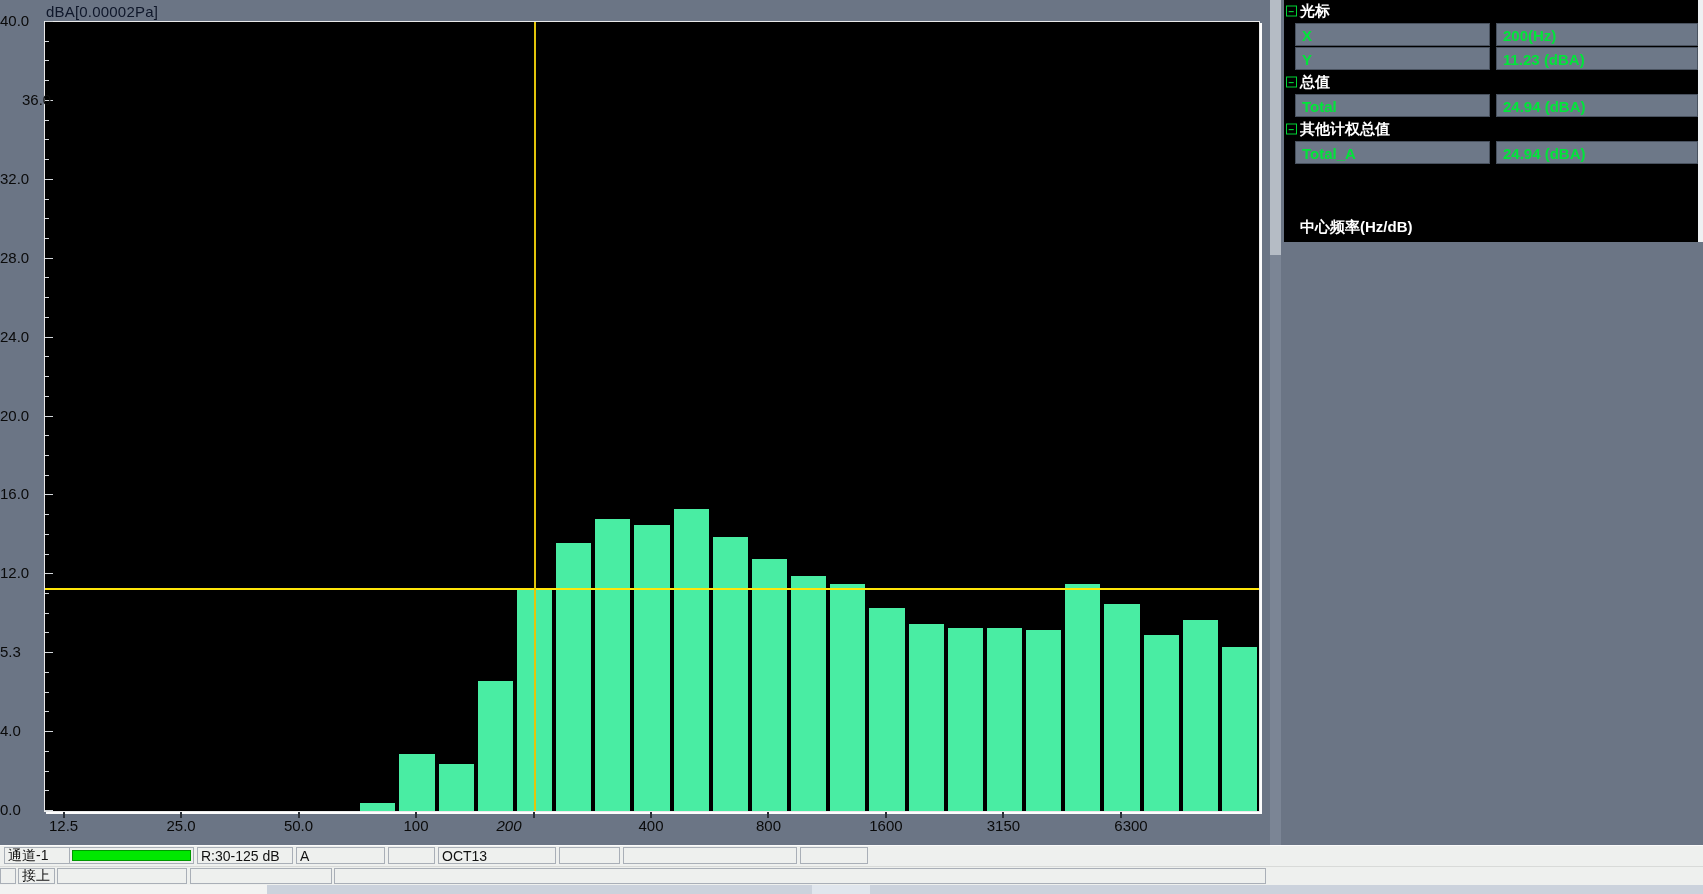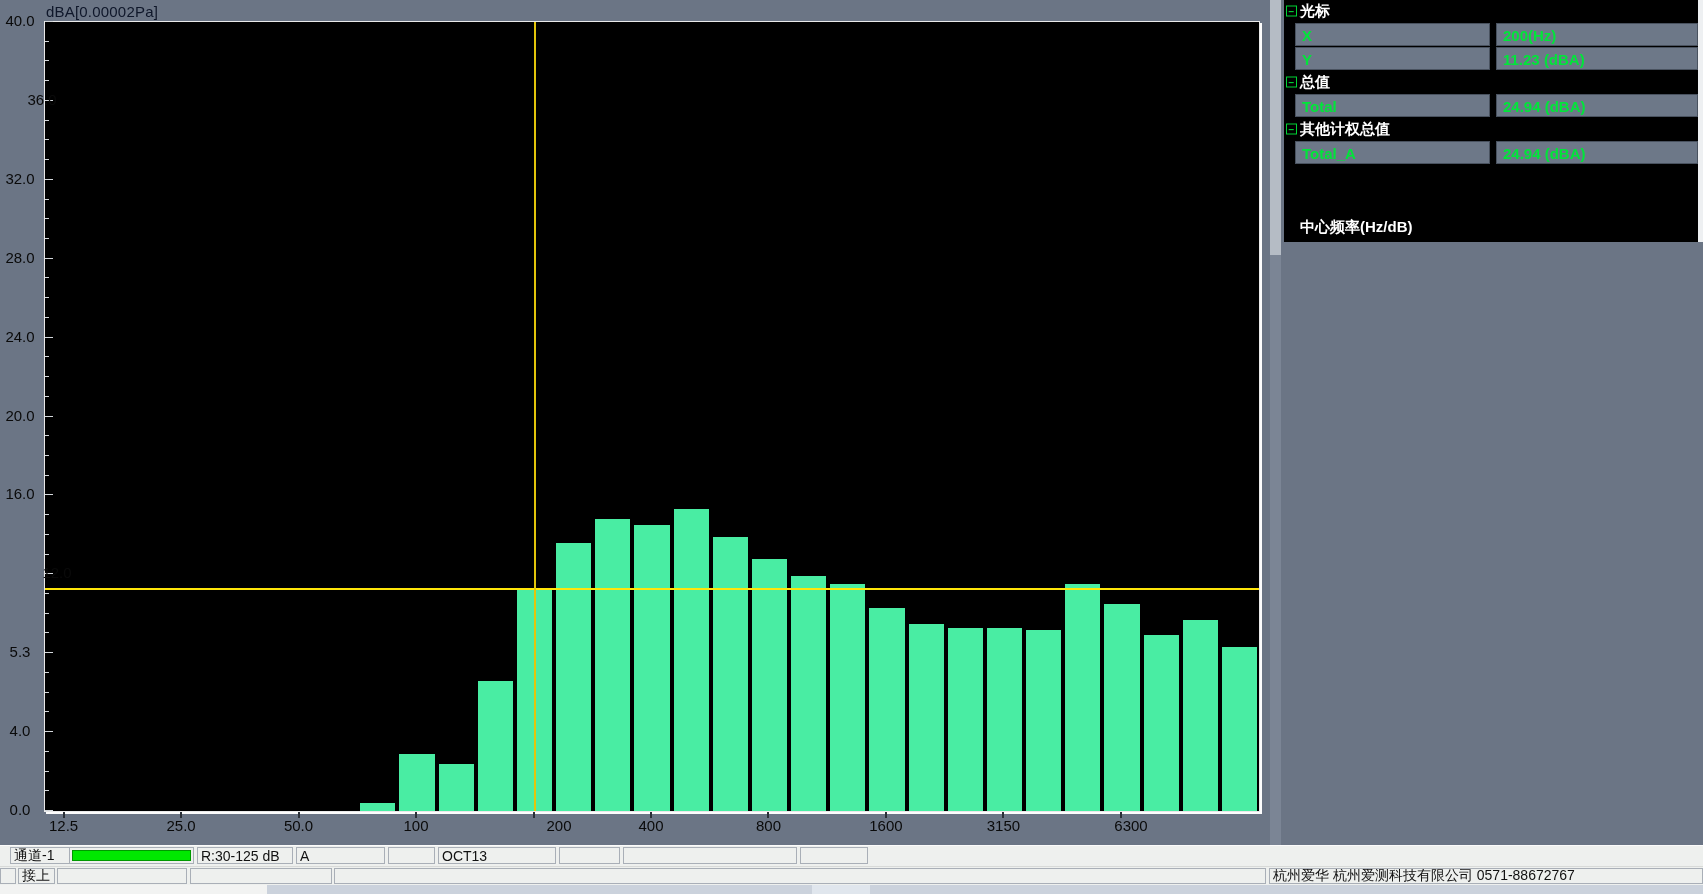--- a/index.html
+++ b/index.html
@@ -2,21 +2,21 @@
 <html><head>
 <meta charset="utf-8">
 <style>
   html,body{margin:0;padding:0;}
   body{font-family:"Liberation Sans","DejaVu Sans",sans-serif;}
   #screen{position:relative;width:1703px;height:894px;background:#6b7585;overflow:hidden;}
   
   #plot{position:absolute;left:44px;top:21px;width:1214px;height:789px;background:#000;
         border:1px solid #e9e9e9;box-shadow:2px 2px 0 #fdfdfd;box-sizing:content-box;}
   #chart-title{position:absolute;left:46px;top:3px;font-size:15px;color:#0f172a;letter-spacing:0.2px;}
-  .ylabel{position:absolute;width:40px;text-align:center;font-size:15px;color:#0a0a0a;line-height:15px;}
+  .ylabel{position:absolute;width:40px;text-align:left;font-size:15px;color:#0a0a0a;line-height:15px;}
   .xlabel{position:absolute;top:817px;width:70px;text-align:center;font-size:15px;color:#0a0a0a;}
   .xtick{position:absolute;top:812px;width:2px;height:6px;background:#2a2f36;}
   .ytick{position:absolute;left:0;background:#d4d8dc;height:1px;}
   .bar{position:absolute;background:#49eda3;}
   .cursor-h{position:absolute;height:2px;background:#ffe60a;}
   .cursor-v{position:absolute;width:2px;background:#e3c50a;}
   
   #splitter{position:absolute;left:1270px;top:0;width:11px;height:885px;background:#7b8595;}
   #splitter-thumb{position:absolute;left:0;top:0;width:11px;height:255px;background:#b5bcc5;}
   #panel{position:absolute;left:1284px;top:0;width:414px;height:886px;}
@@ -119,36 +119,36 @@
       <div class="cursor-v" style="top: 0px; height: 789px; left: 488.516px;"></div>
     </div>
   <div id="y-axis">
       <div class="ylabel" style="left: 0px; top: 13px;">40.0</div>
       <div class="ylabel" style="left: 0px; top: 91.9px; padding-left: 22px;">36.0</div>
       <div class="ylabel" style="left: 0px; top: 170.8px;">32.0</div>
       <div class="ylabel" style="left: 0px; top: 249.7px;">28.0</div>
       <div class="ylabel" style="left: 0px; top: 328.6px;">24.0</div>
       <div class="ylabel" style="left: 0px; top: 407.5px;">20.0</div>
       <div class="ylabel" style="left: 0px; top: 486.4px;">16.0</div>
-      <div class="ylabel" style="left: 8px; top: 565.3px; padding-left: 29px;">12.0</div>
+      <div class="ylabel" style="left: 0px; top: 565.3px;">12.0</div>
       <div class="ylabel" style="left: 0px; top: 644.2px;">5.3</div>
       <div class="ylabel" style="left: 0px; top: 723.1px;">4.0</div>
       <div class="ylabel" style="left: 0px; top: 802px;">0.0</div>
     </div>
   <div id="x-axis">
       <div class="xtick" style="left: 62.5806px;"></div>
       <div class="xlabel" style="left: 28.5806px;">12.5</div>
       <div class="xtick" style="left: 180.065px;"></div>
       <div class="xlabel" style="left: 146.065px;">25.0</div>
       <div class="xtick" style="left: 297.548px;"></div>
       <div class="xlabel" style="left: 263.548px;">50.0</div>
       <div class="xtick" style="left: 415.032px;"></div>
       <div class="xlabel" style="left: 381.032px;">100</div>
       <div class="xtick" style="left: 532.516px;"></div>
-      <div class="xlabel" style="left: 524px;">200</div>
+      <div class="xlabel" style="left: 474px; font-style: italic;">200</div>
       <div class="xtick" style="left: 650px;"></div>
       <div class="xlabel" style="left: 616px;">400</div>
       <div class="xtick" style="left: 767.484px;"></div>
       <div class="xlabel" style="left: 733.484px;">800</div>
       <div class="xtick" style="left: 884.968px;"></div>
       <div class="xlabel" style="left: 850.968px;">1600</div>
       <div class="xtick" style="left: 1002.45px;"></div>
       <div class="xlabel" style="left: 968.452px;">3150</div>
       <div class="xtick" style="left: 1119.94px;"></div>
       <div class="xlabel" style="left: 1096px; text-align: center;">6300</div>
@@ -204,21 +204,21 @@
         <div class="p-cell val">
           <span>24.94 (dBA)</span>
         </div>
       </div>
       <div class="p-header" style="top: 213px; height: 27px;">
         <div class="htext">中心频率(Hz/dB)</div>
       </div>
     </div>
 
   <div id="status1">
-      <div class="s-cell" style="left: 10px; width: 66px;">
+      <div class="s-cell" style="left: 4px; width: 66px;">
         <span>通道-1</span>
       </div>
       <div class="s-cell" style="left: 69px; width: 125px;">
         <div id="swatch"></div>
       </div>
       <div class="s-cell" style="left: 197px; width: 96px;">
         <span>R:30-125 dB</span>
       </div>
       <div class="s-cell" style="left: 296px; width: 89px;">
         <span>A</span>
@@ -247,23 +247,20 @@
         <span>接上</span>
       </div>
       <div class="s-cell" style="left: 57px; width: 130px; height: 16px;">
         <span></span>
       </div>
       <div class="s-cell" style="left: 190px; width: 142px; height: 16px;">
         <span></span>
       </div>
       <div class="s-cell" style="left: 334px; width: 932px; height: 16px;">
         <span></span>
-      </div>
-      <div class="s-cell" style="left: 1269px; width: 434px; height: 16px;">
-        <span>杭州爱华  杭州爱测科技有限公司 0571-88672767</span>
       </div>
     </div>
 
   <div class="strip" style="left:0;width:267px;background:#f2f3f2;"></div>
   <div class="strip" style="left:267px;width:545px;background:#cbd2dc;"></div>
   <div class="strip" style="left:812px;width:58px;background:#e0e6ed;"></div>
   <div class="strip" style="left:870px;width:833px;background:#cbd2dc;"></div>
 </div>
 
 </body></html>

